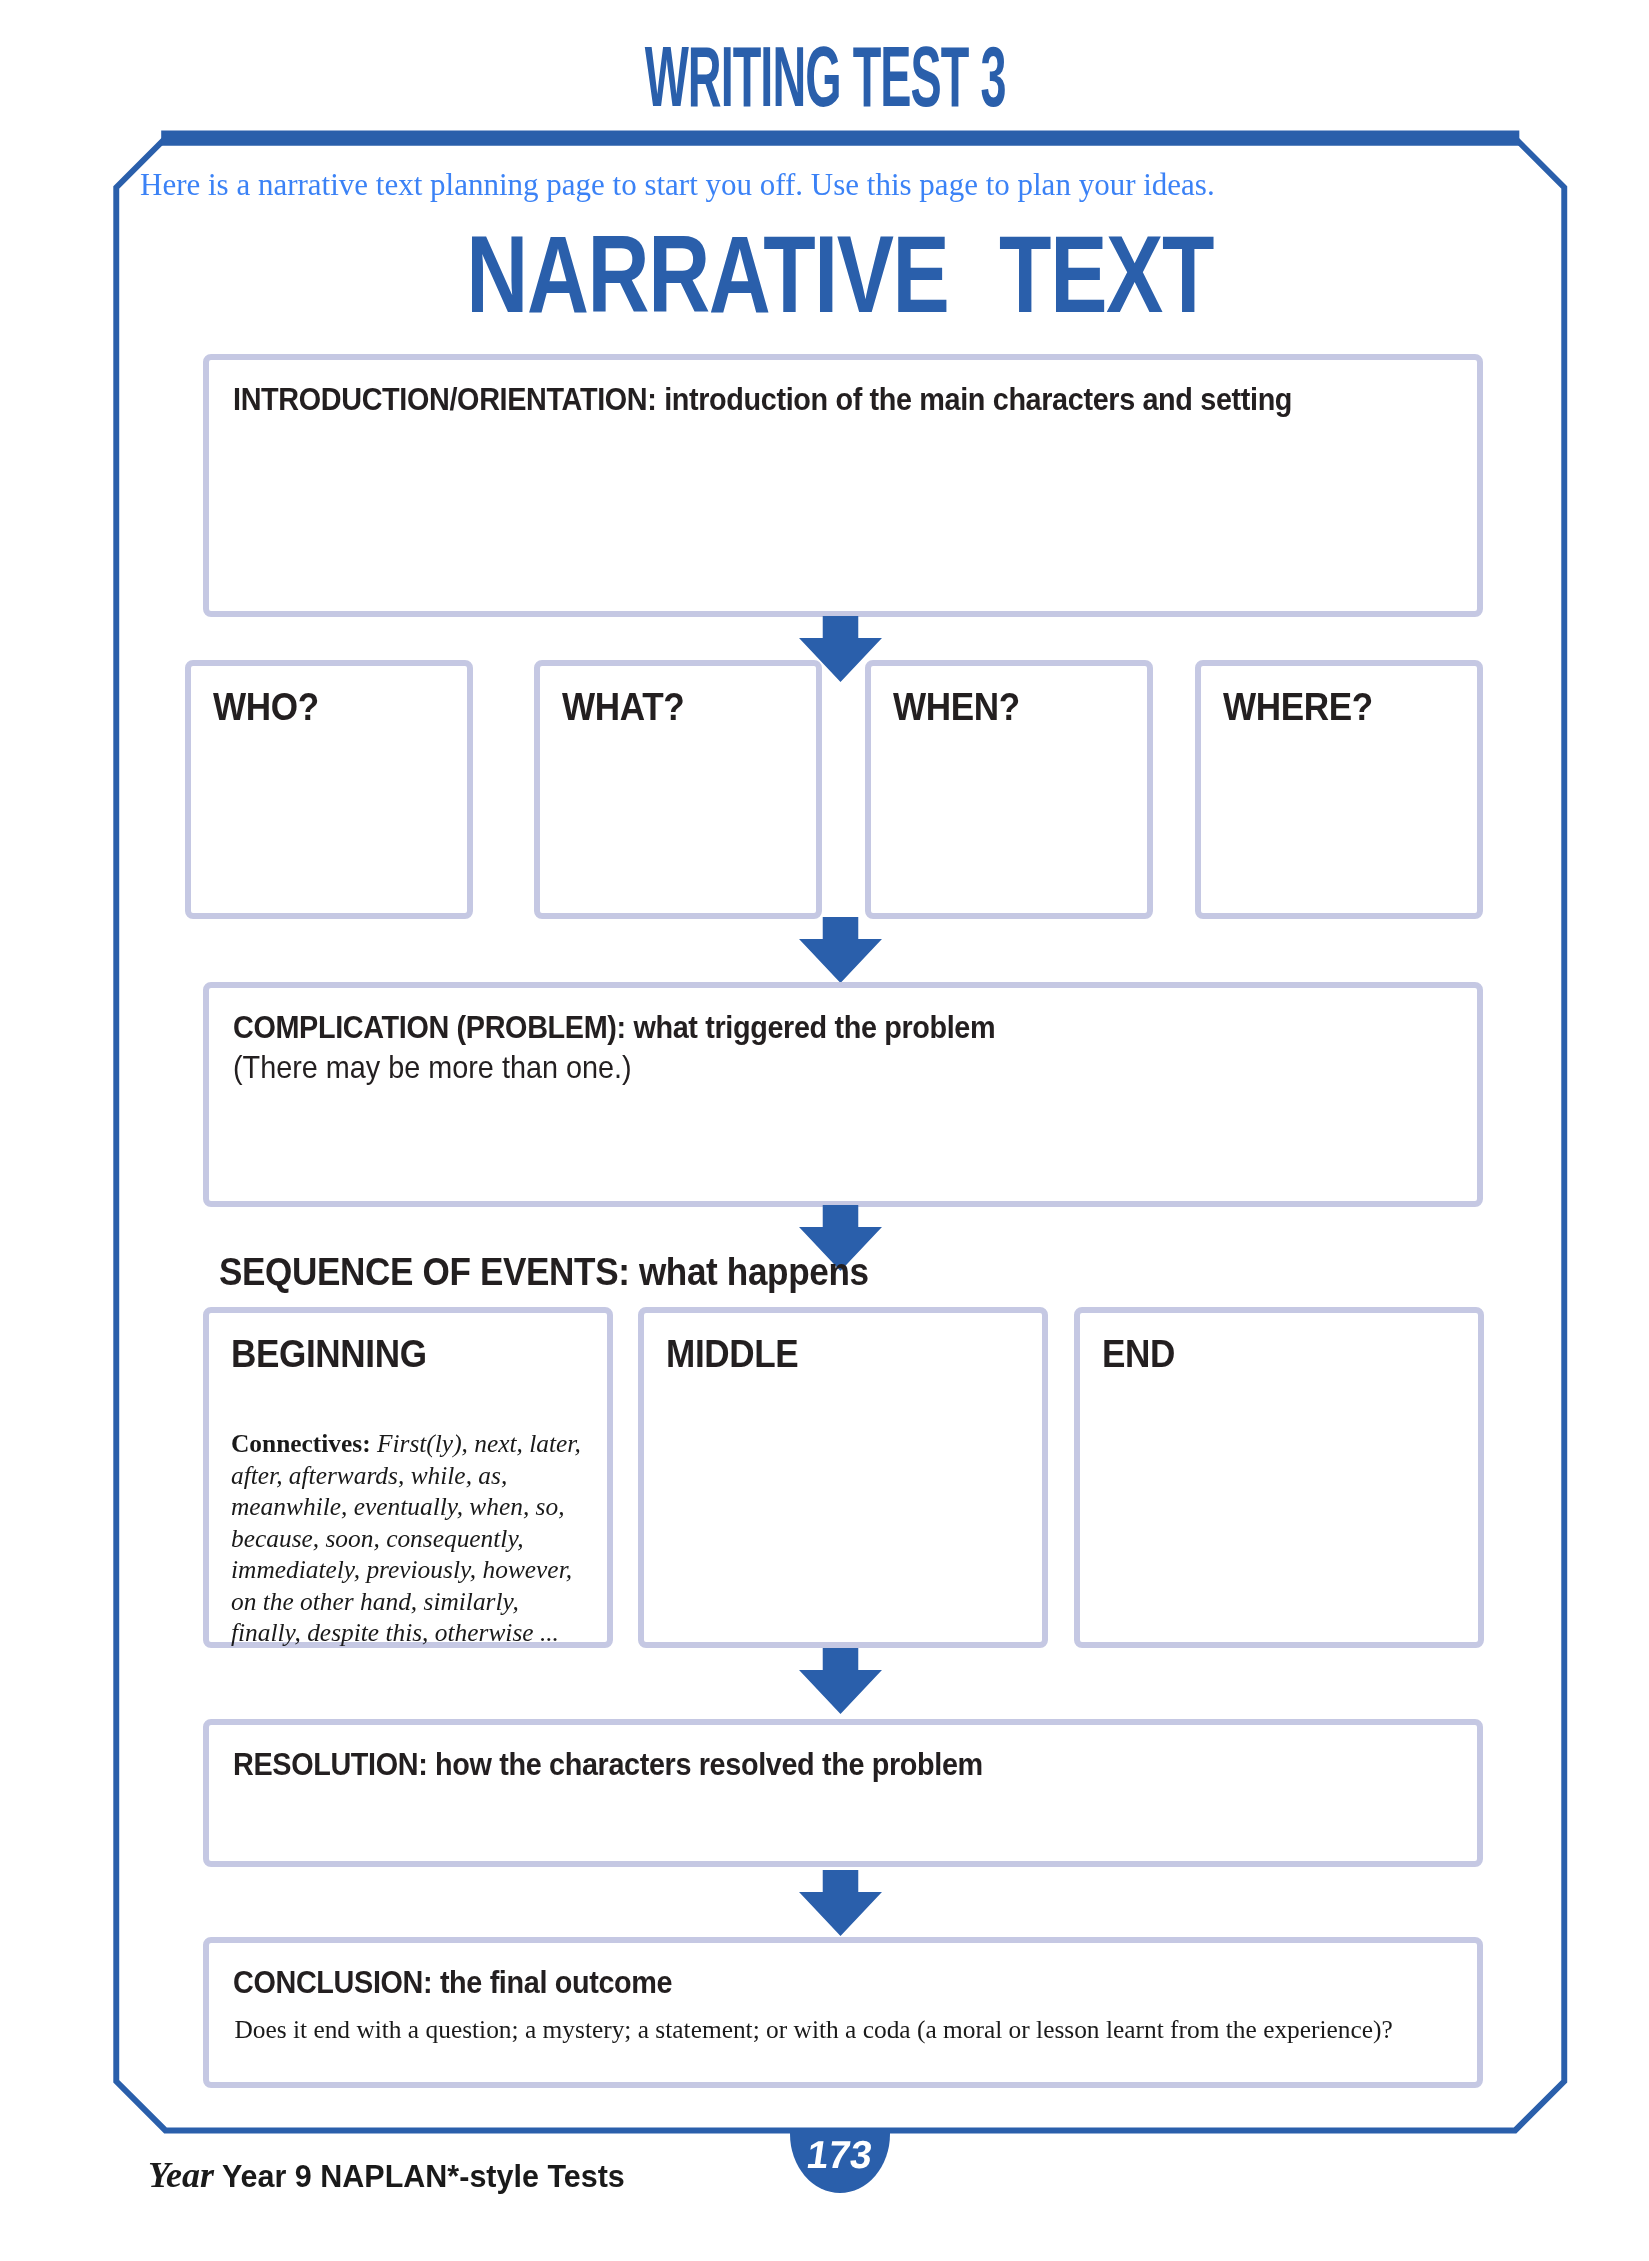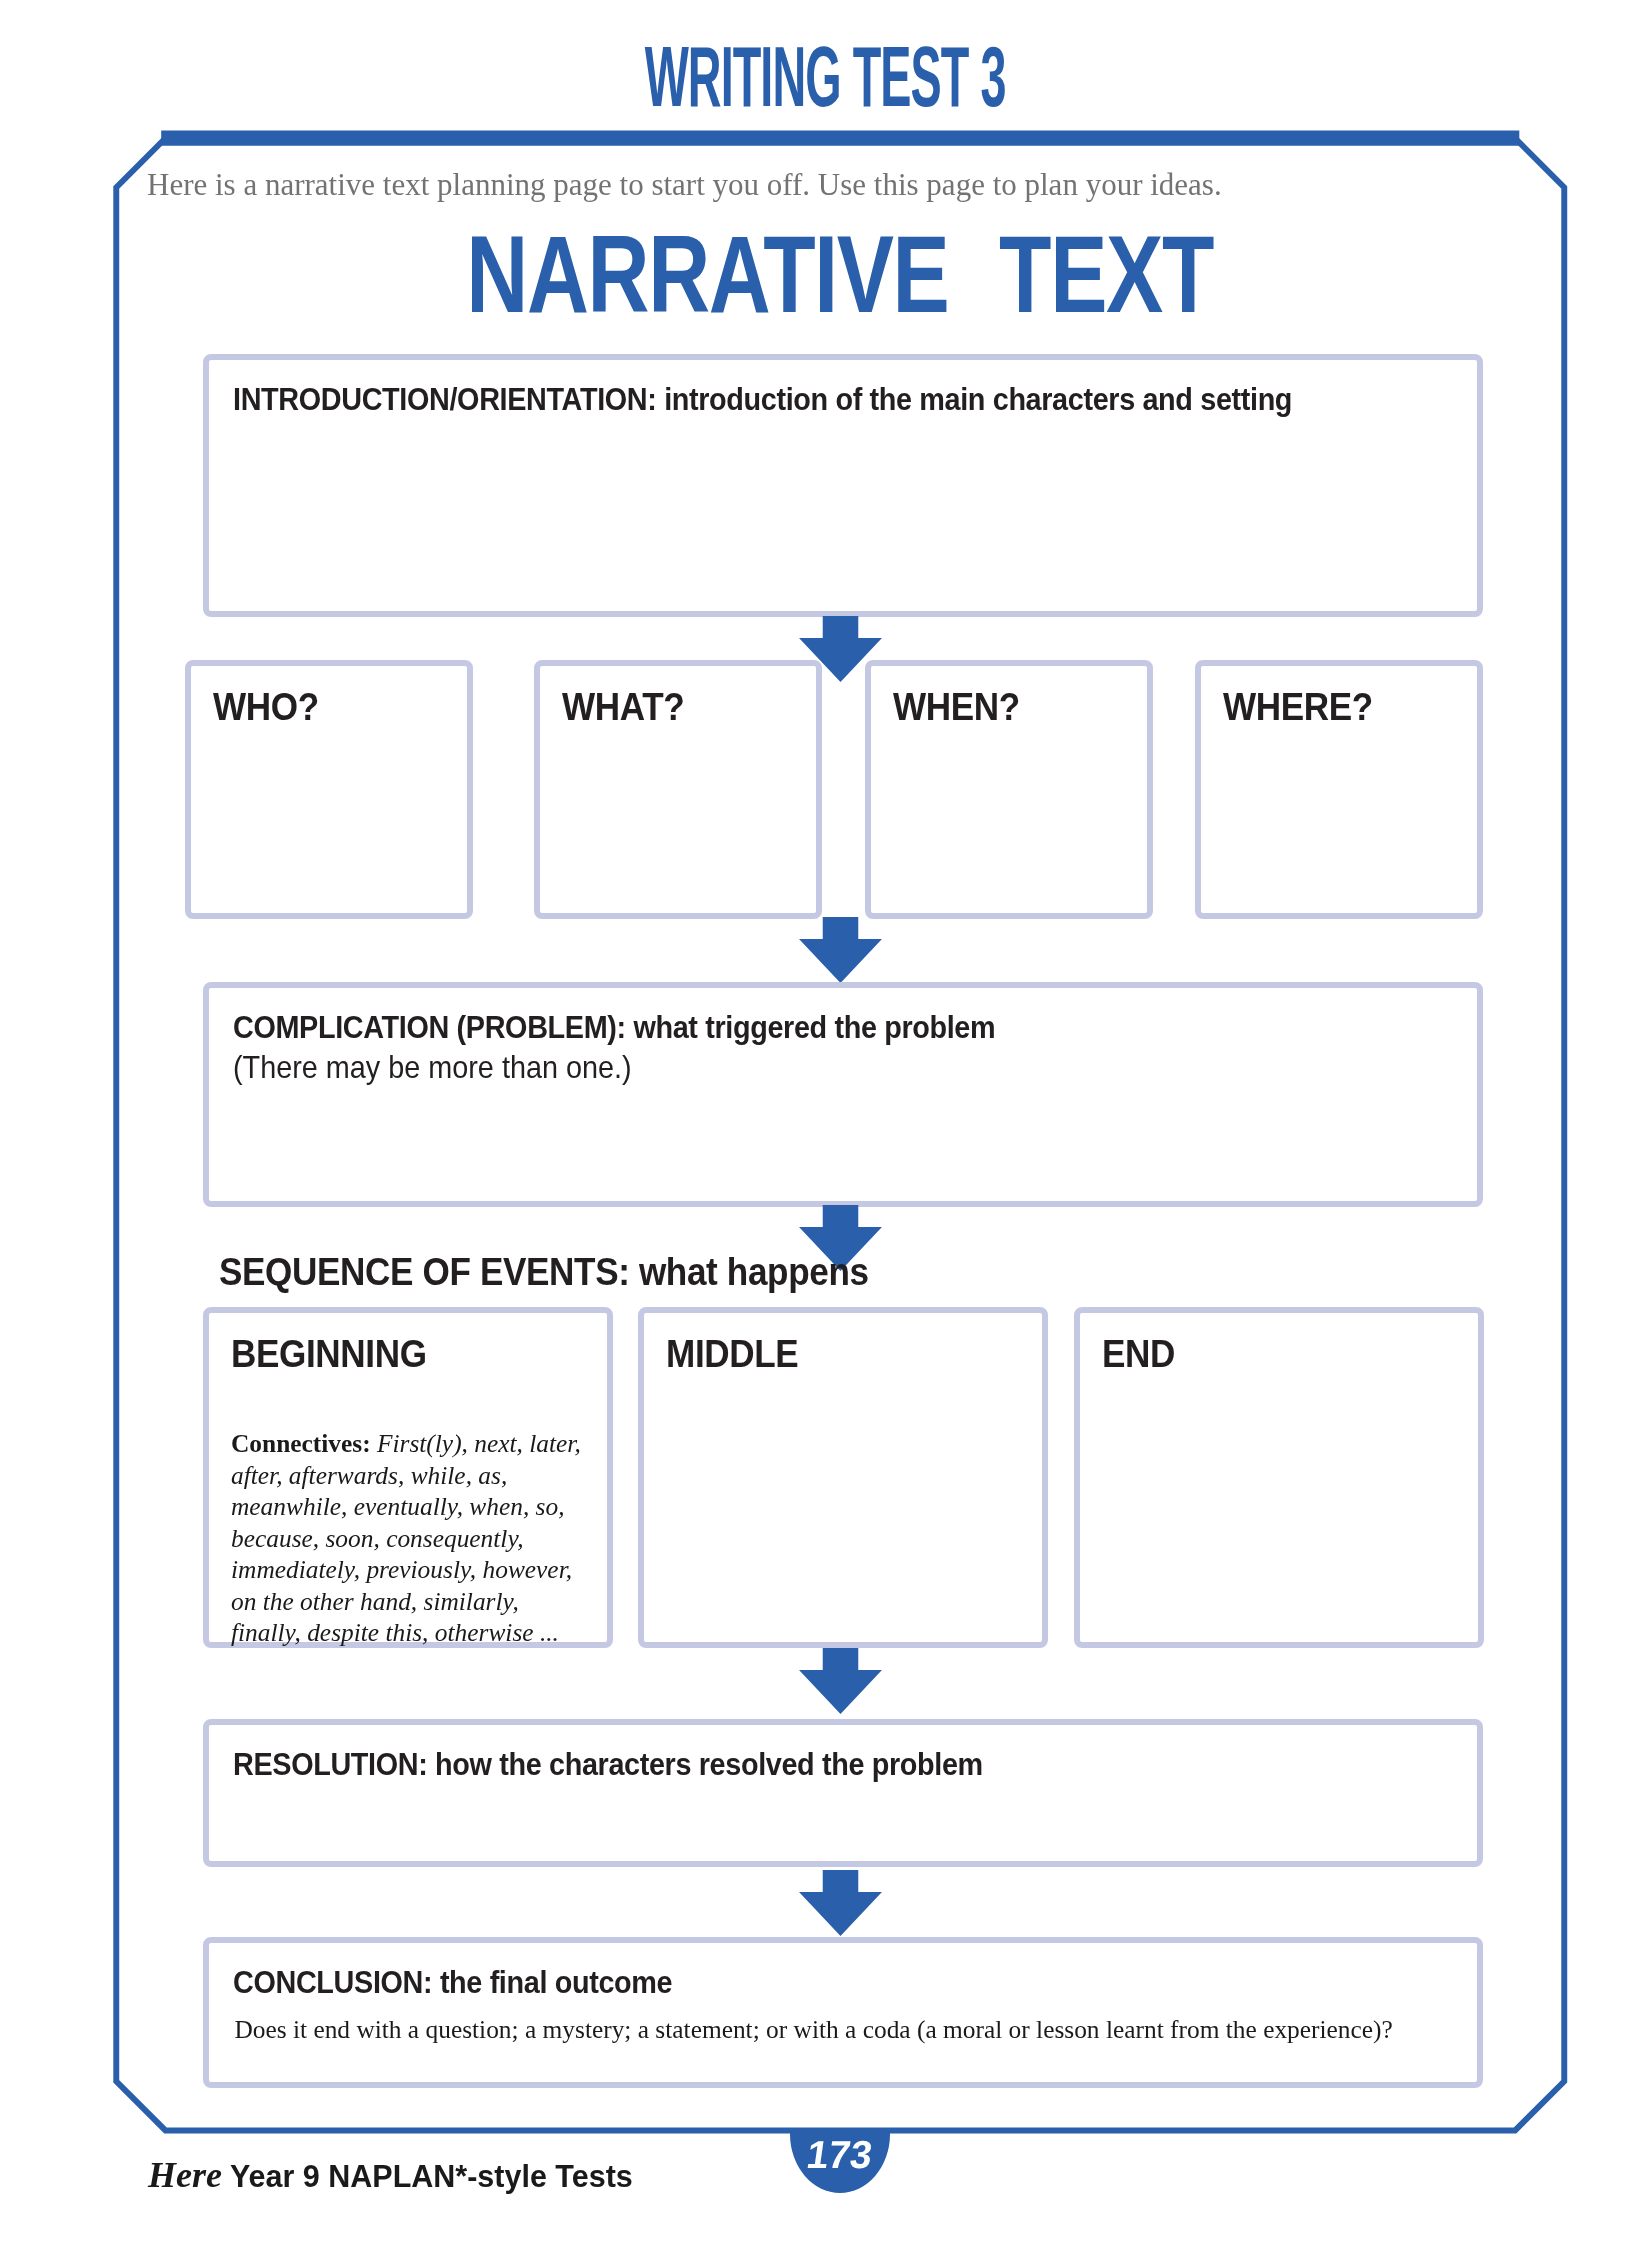--- a/index.html
+++ b/index.html
@@ -14,23 +14,23 @@
   
   .header-title{
     position:absolute;left:0;top:34px;width:1650px;
     text-align:center;
     font-size:85px;font-weight:bold;line-height:1.0;
     color:#2a5fab;
     letter-spacing:-1.7px;
   }
   .header-title .squish{display:inline-block;transform:scaleX(0.55);transform-origin:50% 50%;white-space:nowrap;}
   .intro-line{
-    position:absolute;left:147px;top:166px;width:1323px;
-    font-family:"Liberation Serif",serif;
-    font-size:31px;line-height:1.2;color:#737373;
+    position:absolute;left:140px;top:166px;width:1323px;
+    font-family:"Liberation Serif",serif;
+    font-size:31px;line-height:1.2;color:#3b82f6;
   }
   .main-title{
     position:absolute;left:0;top:219px;width:1680px;
     text-align:center;
     font-size:110px;font-weight:bold;line-height:1.0;
     color:#2a5fab;letter-spacing:-1.7px;word-spacing:36px;
   }
   .main-title .squish{display:inline-block;transform:scaleX(0.78);transform-origin:50% 50%;white-space:nowrap;}
 
   
@@ -208,20 +208,20 @@
   </svg>
 
   <div class="panel box-conclusion">
     <div class="panel-label">
       <span>CONCLUSION:</span><span> the final outcome</span>
     </div>
     <div class="conclusion-note">Does it end with a question; a mystery; a statement; or with a coda (a moral or lesson learnt from the experience)?</div>
   </div>
 
   <div class="footer-credit">
-    <span class="excel">Here</span><span> Year 9 NAPLAN*-style Tests</span>
+    <span class="excel">Year</span><span> Year 9 NAPLAN*-style Tests</span>
   </div>
   <div class="page-badge">
     <span>173</span>
   </div>
 
 </div>
 
 
 </body></html>

